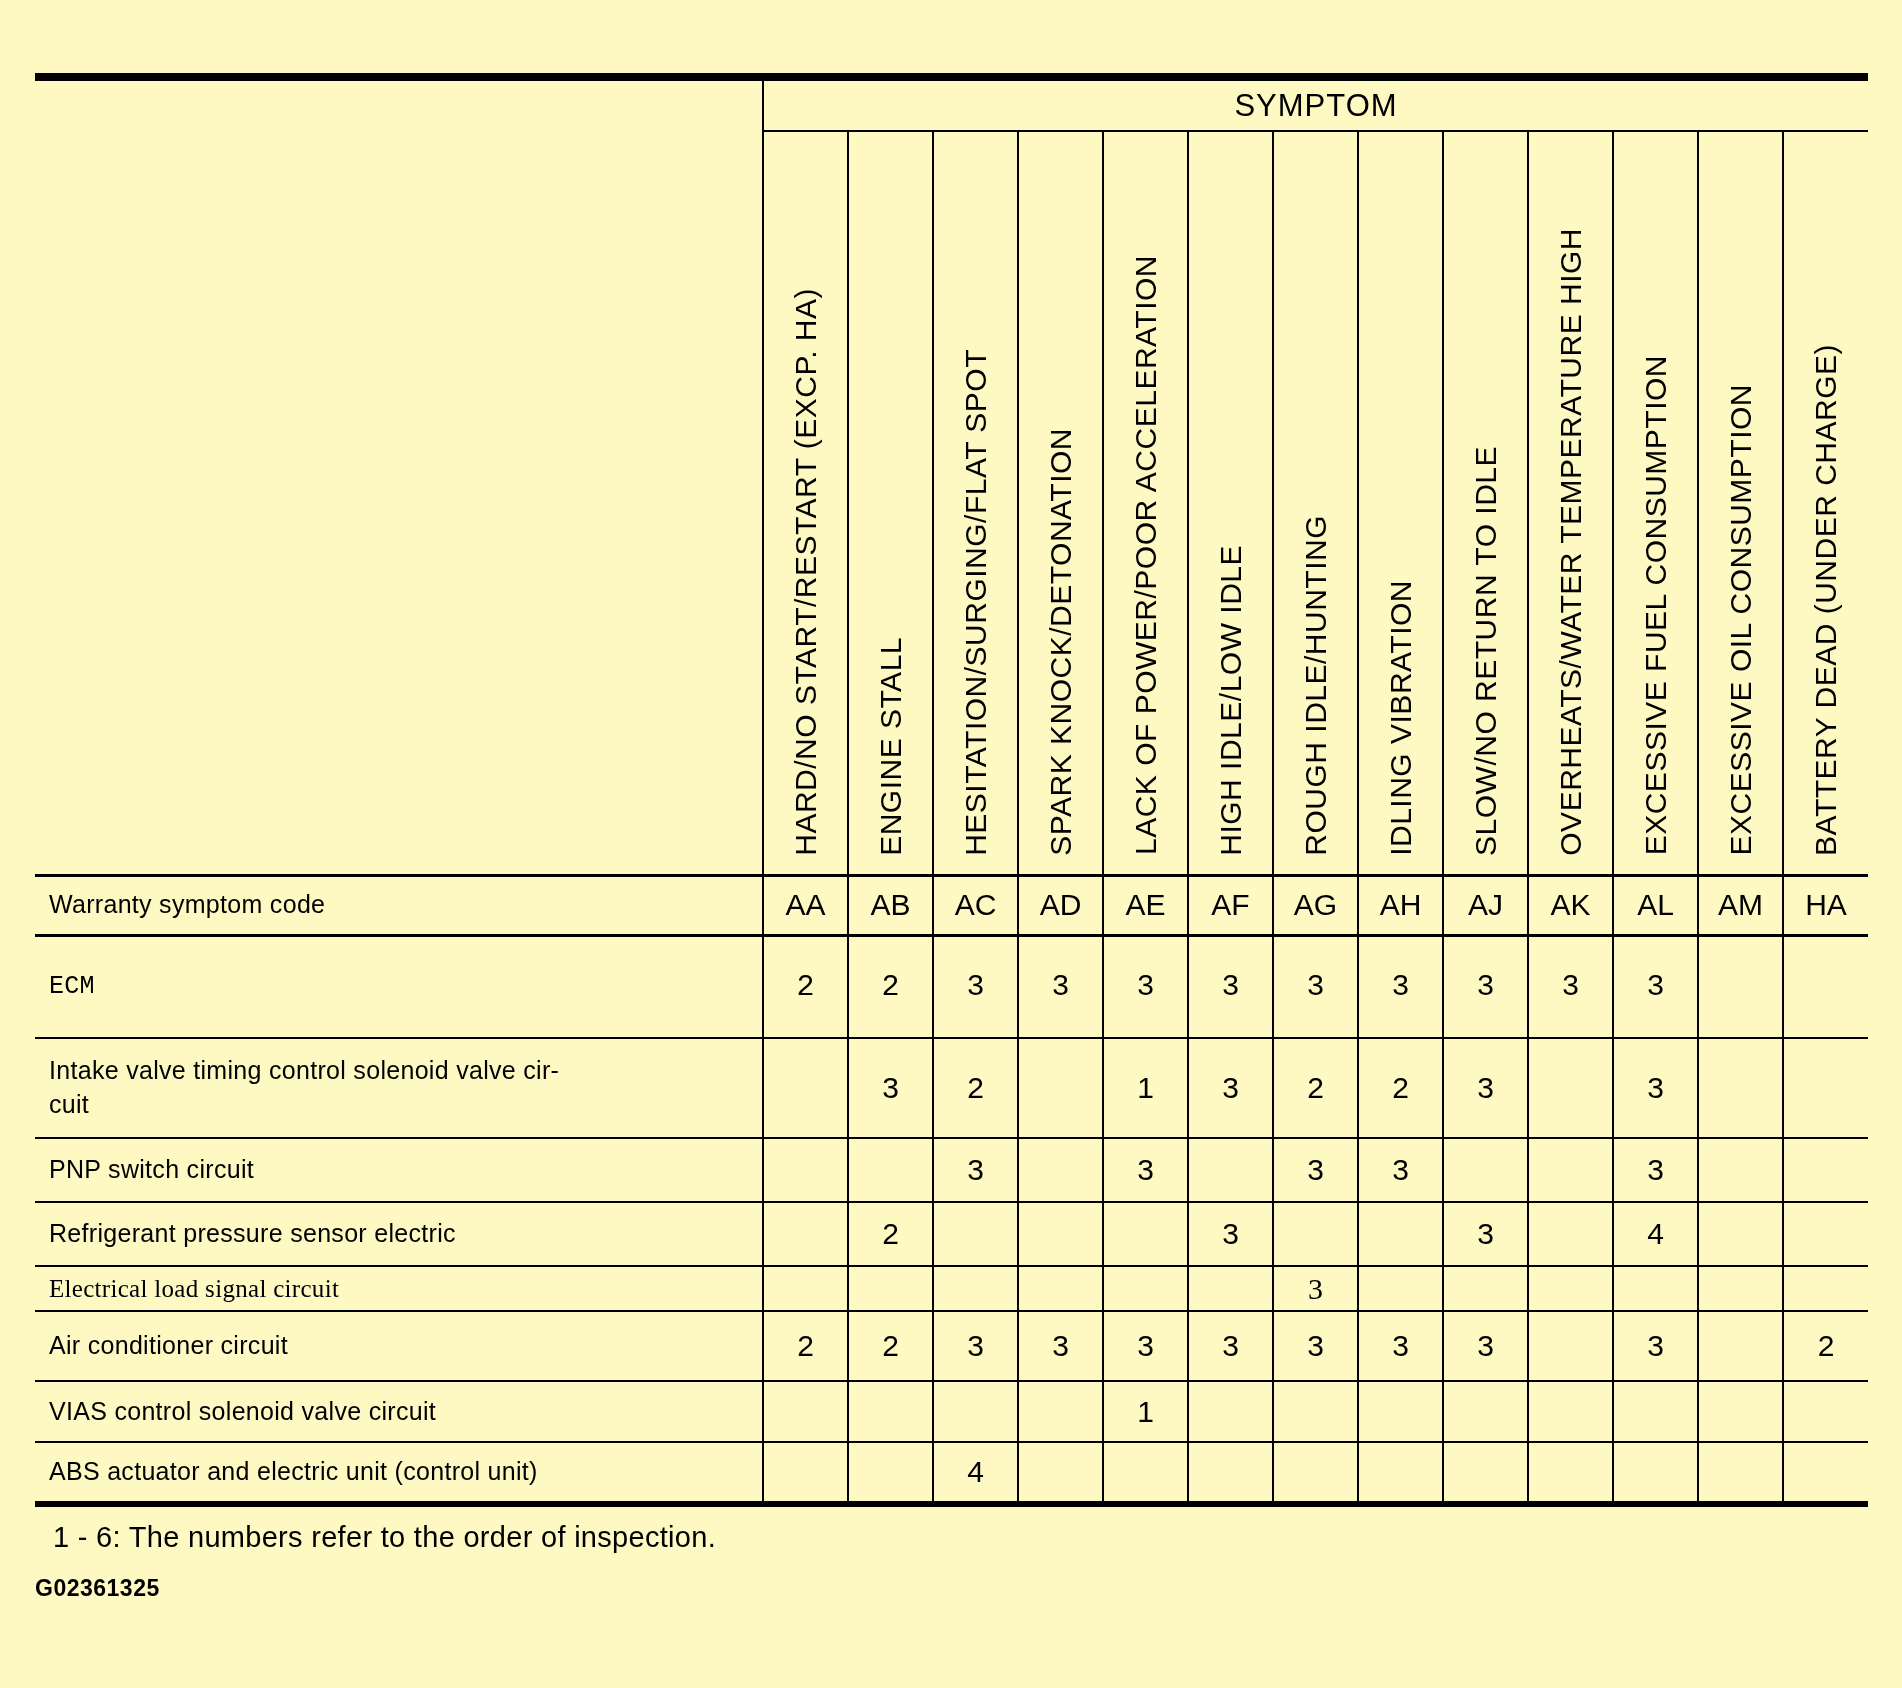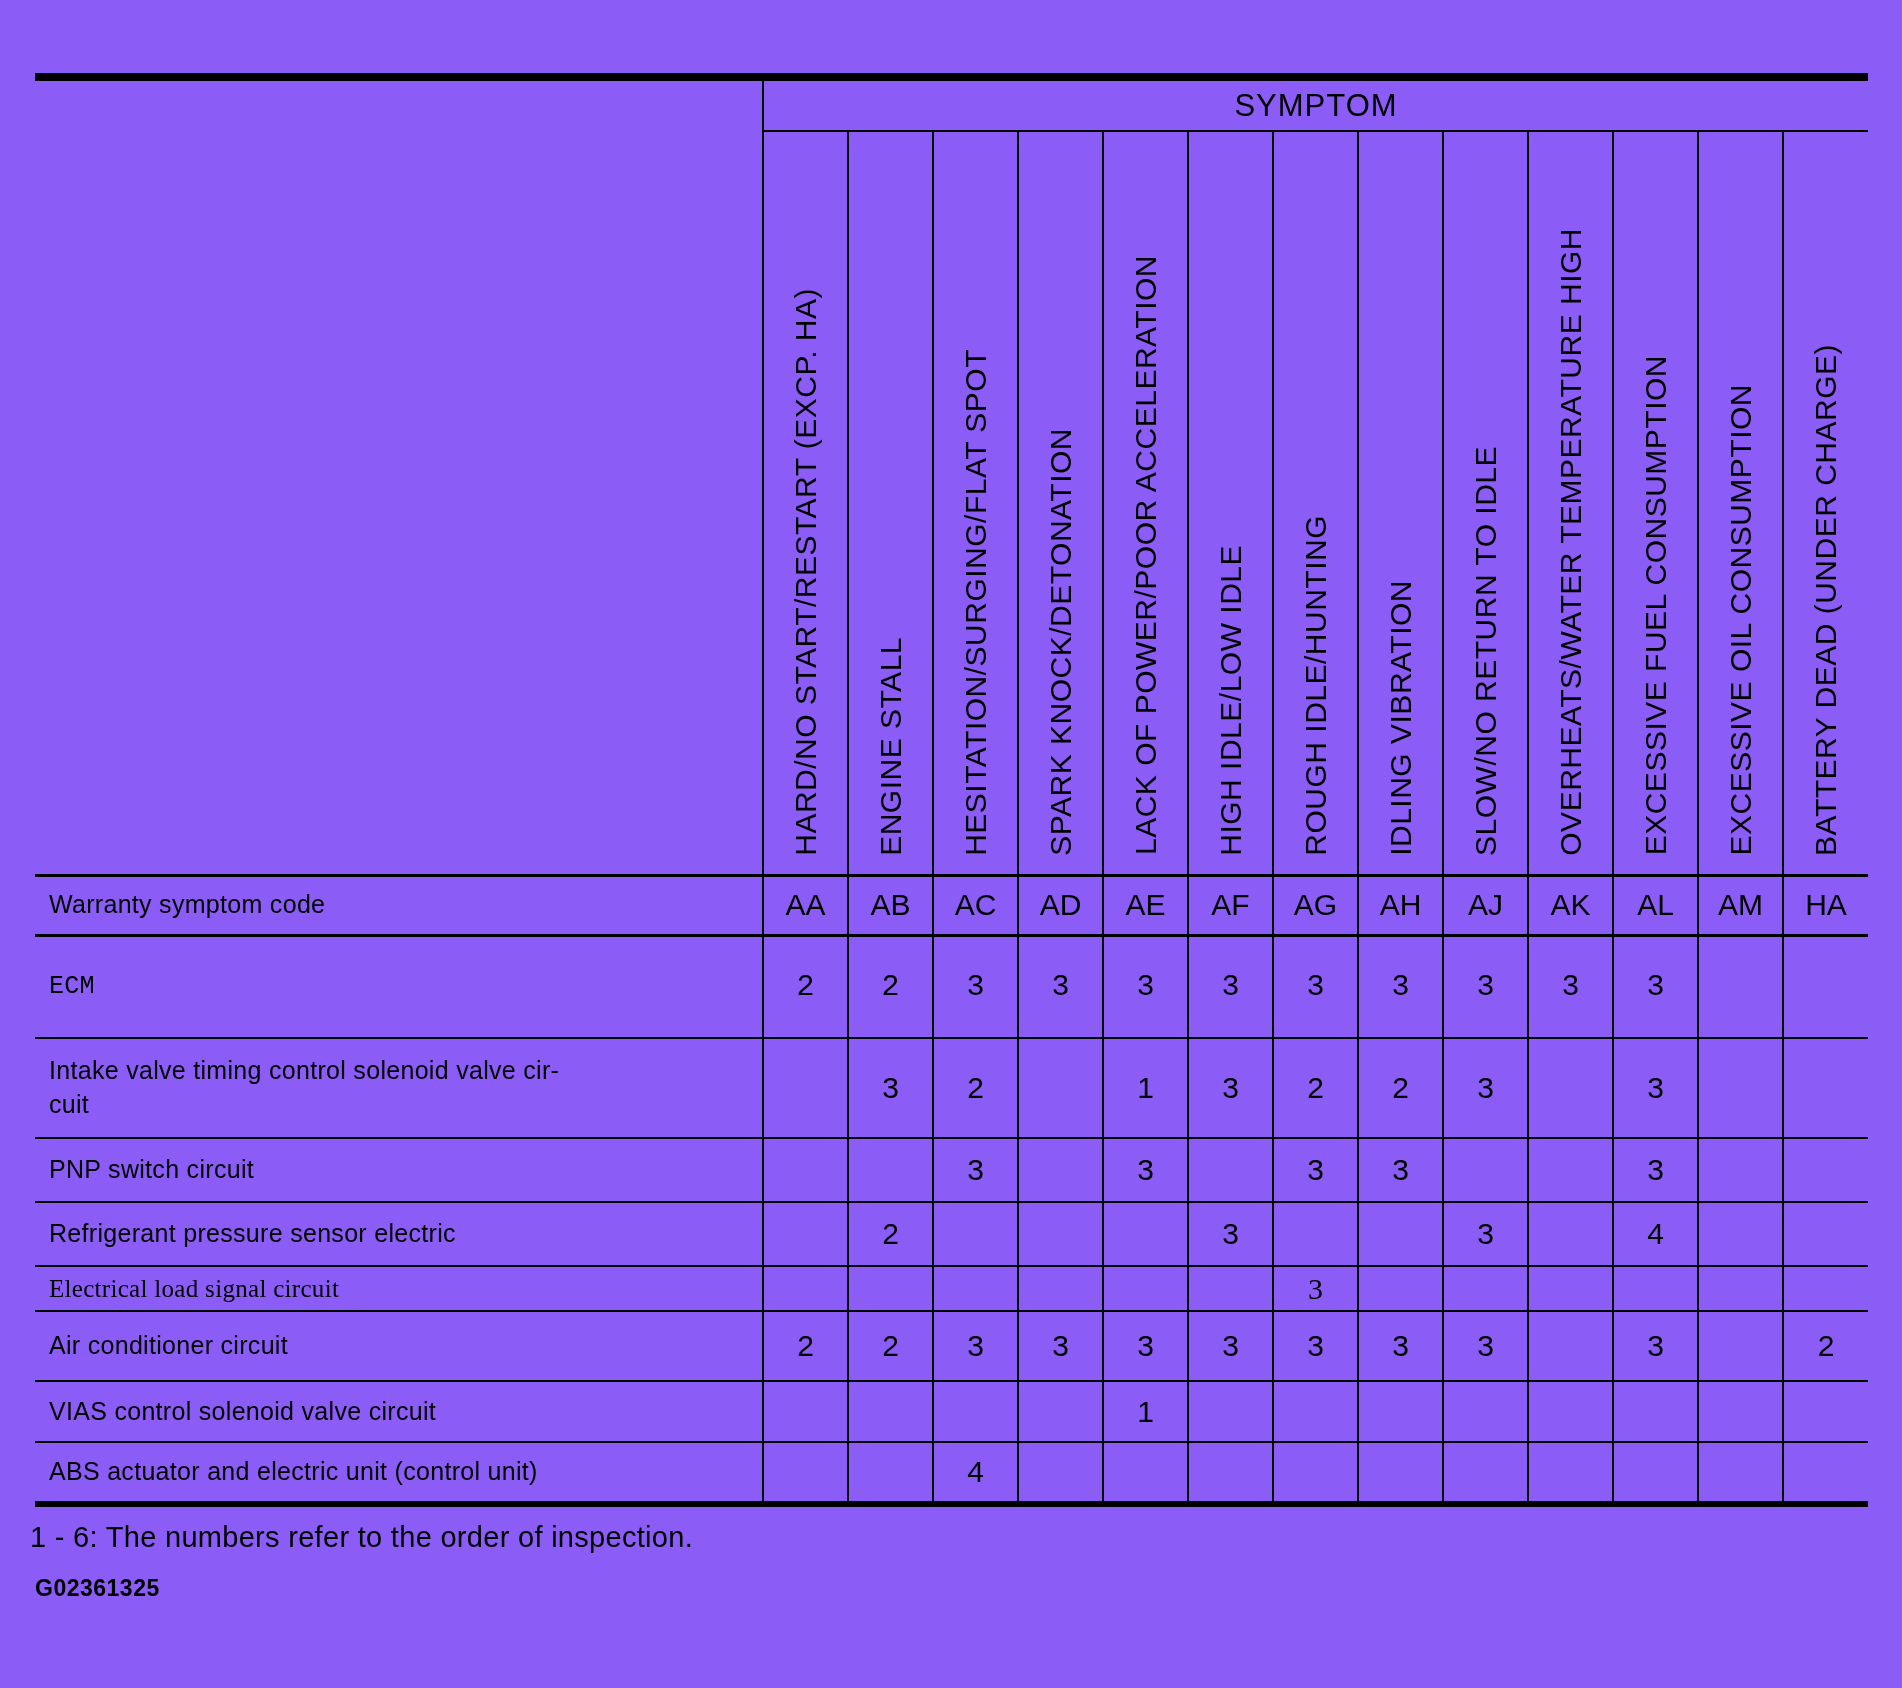--- a/index.html
+++ b/index.html
@@ -1,20 +1,20 @@
 <!DOCTYPE html>
 <html><head>
 <meta charset="utf-8">
 <style>
   html, body { margin: 0; padding: 0; background: #fff; }
   .page {
     position: relative;
     width: 1902px;
     height: 1688px;
-    background: #8b5cf6;
+    background: #fef9c3;
     color: #000;
     font-family: "Liberation Sans", sans-serif;
     overflow: hidden;
   }
   table.symptom-table {
     border-collapse: collapse;
     table-layout: fixed;
     margin: 73px 0 0 35px;
     border-top: 8px solid #000;
     border-bottom: 6px solid #000;
@@ -74,21 +74,21 @@
   td.code, td.val {
     border-left: 2px solid #000;
     border-right: 2px solid #000;
     text-align: center;
     font-size: 30px;
   }
   td.code:last-child, td.val:last-child { border-right: 0; }
   tr.body td { border-top: 2px solid #000; }
 
   .footnote {
-    margin: 14px 0 0 30px;
+    margin: 14px 0 0 53px;
     font-size: 29px;
     letter-spacing: 0.3px;
   }
   .figcode {
     margin: 21px 0 0 35px;
     font-size: 23px;
     font-weight: 600;
     letter-spacing: 0.5px;
   }
 </style>

